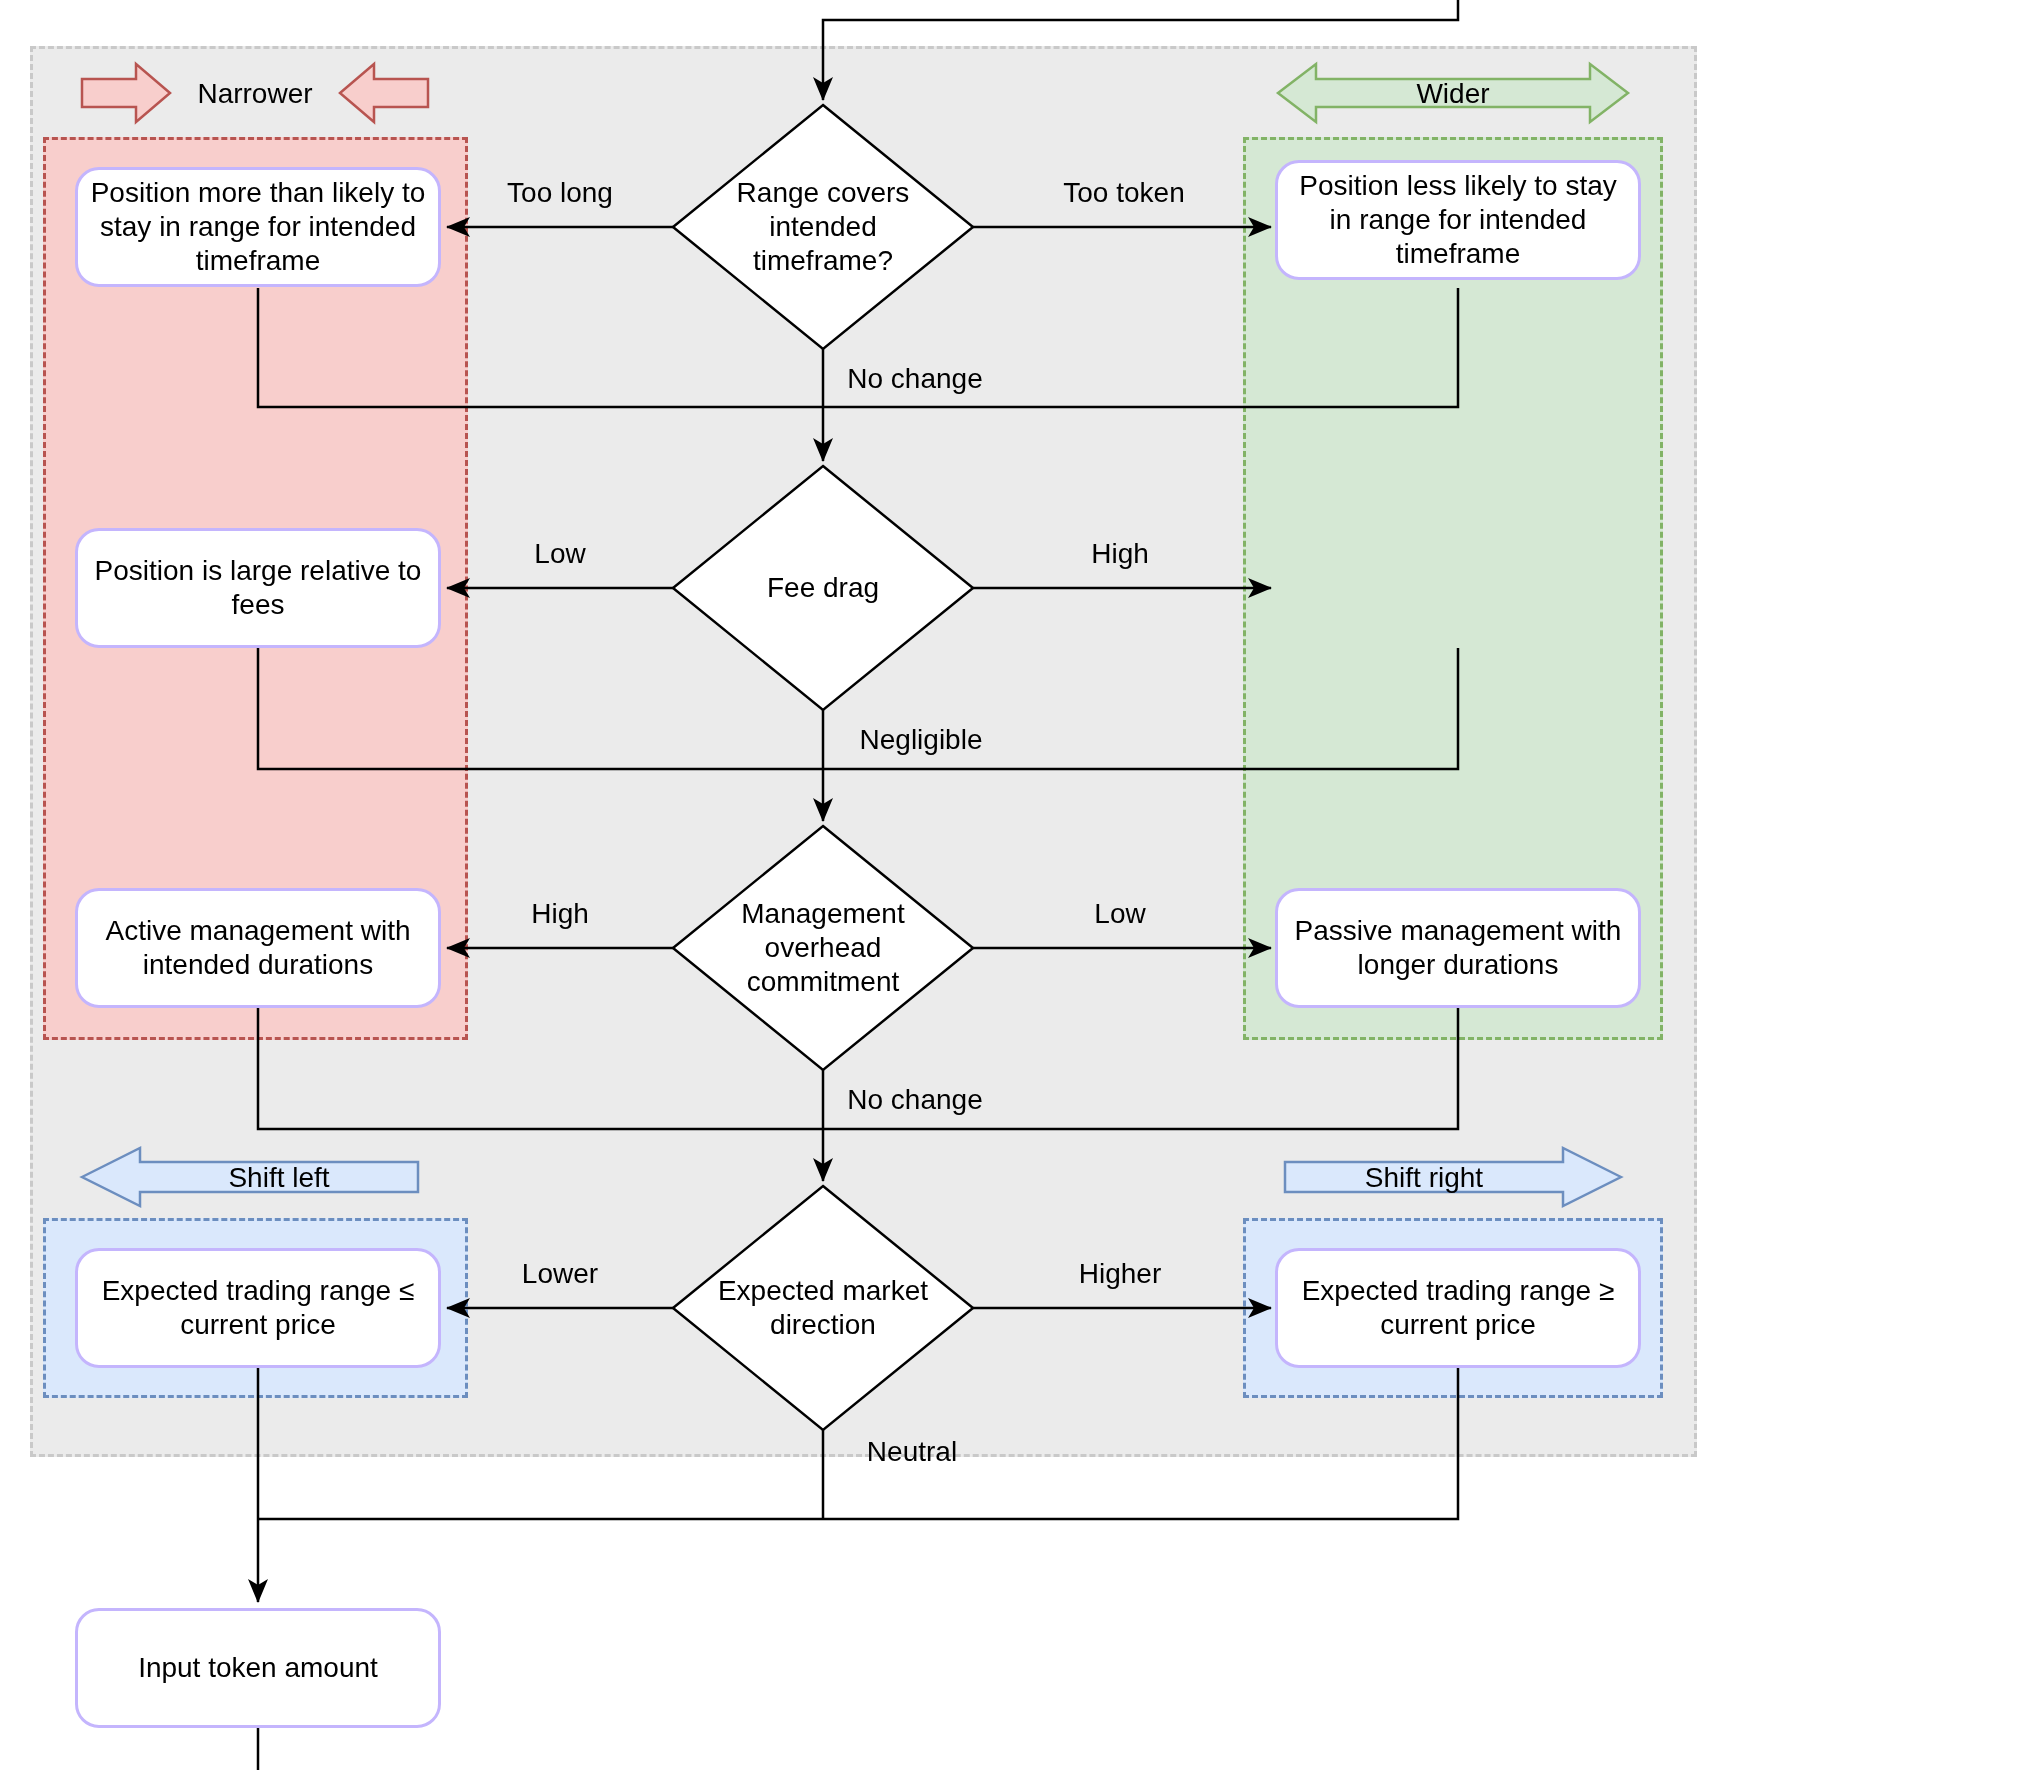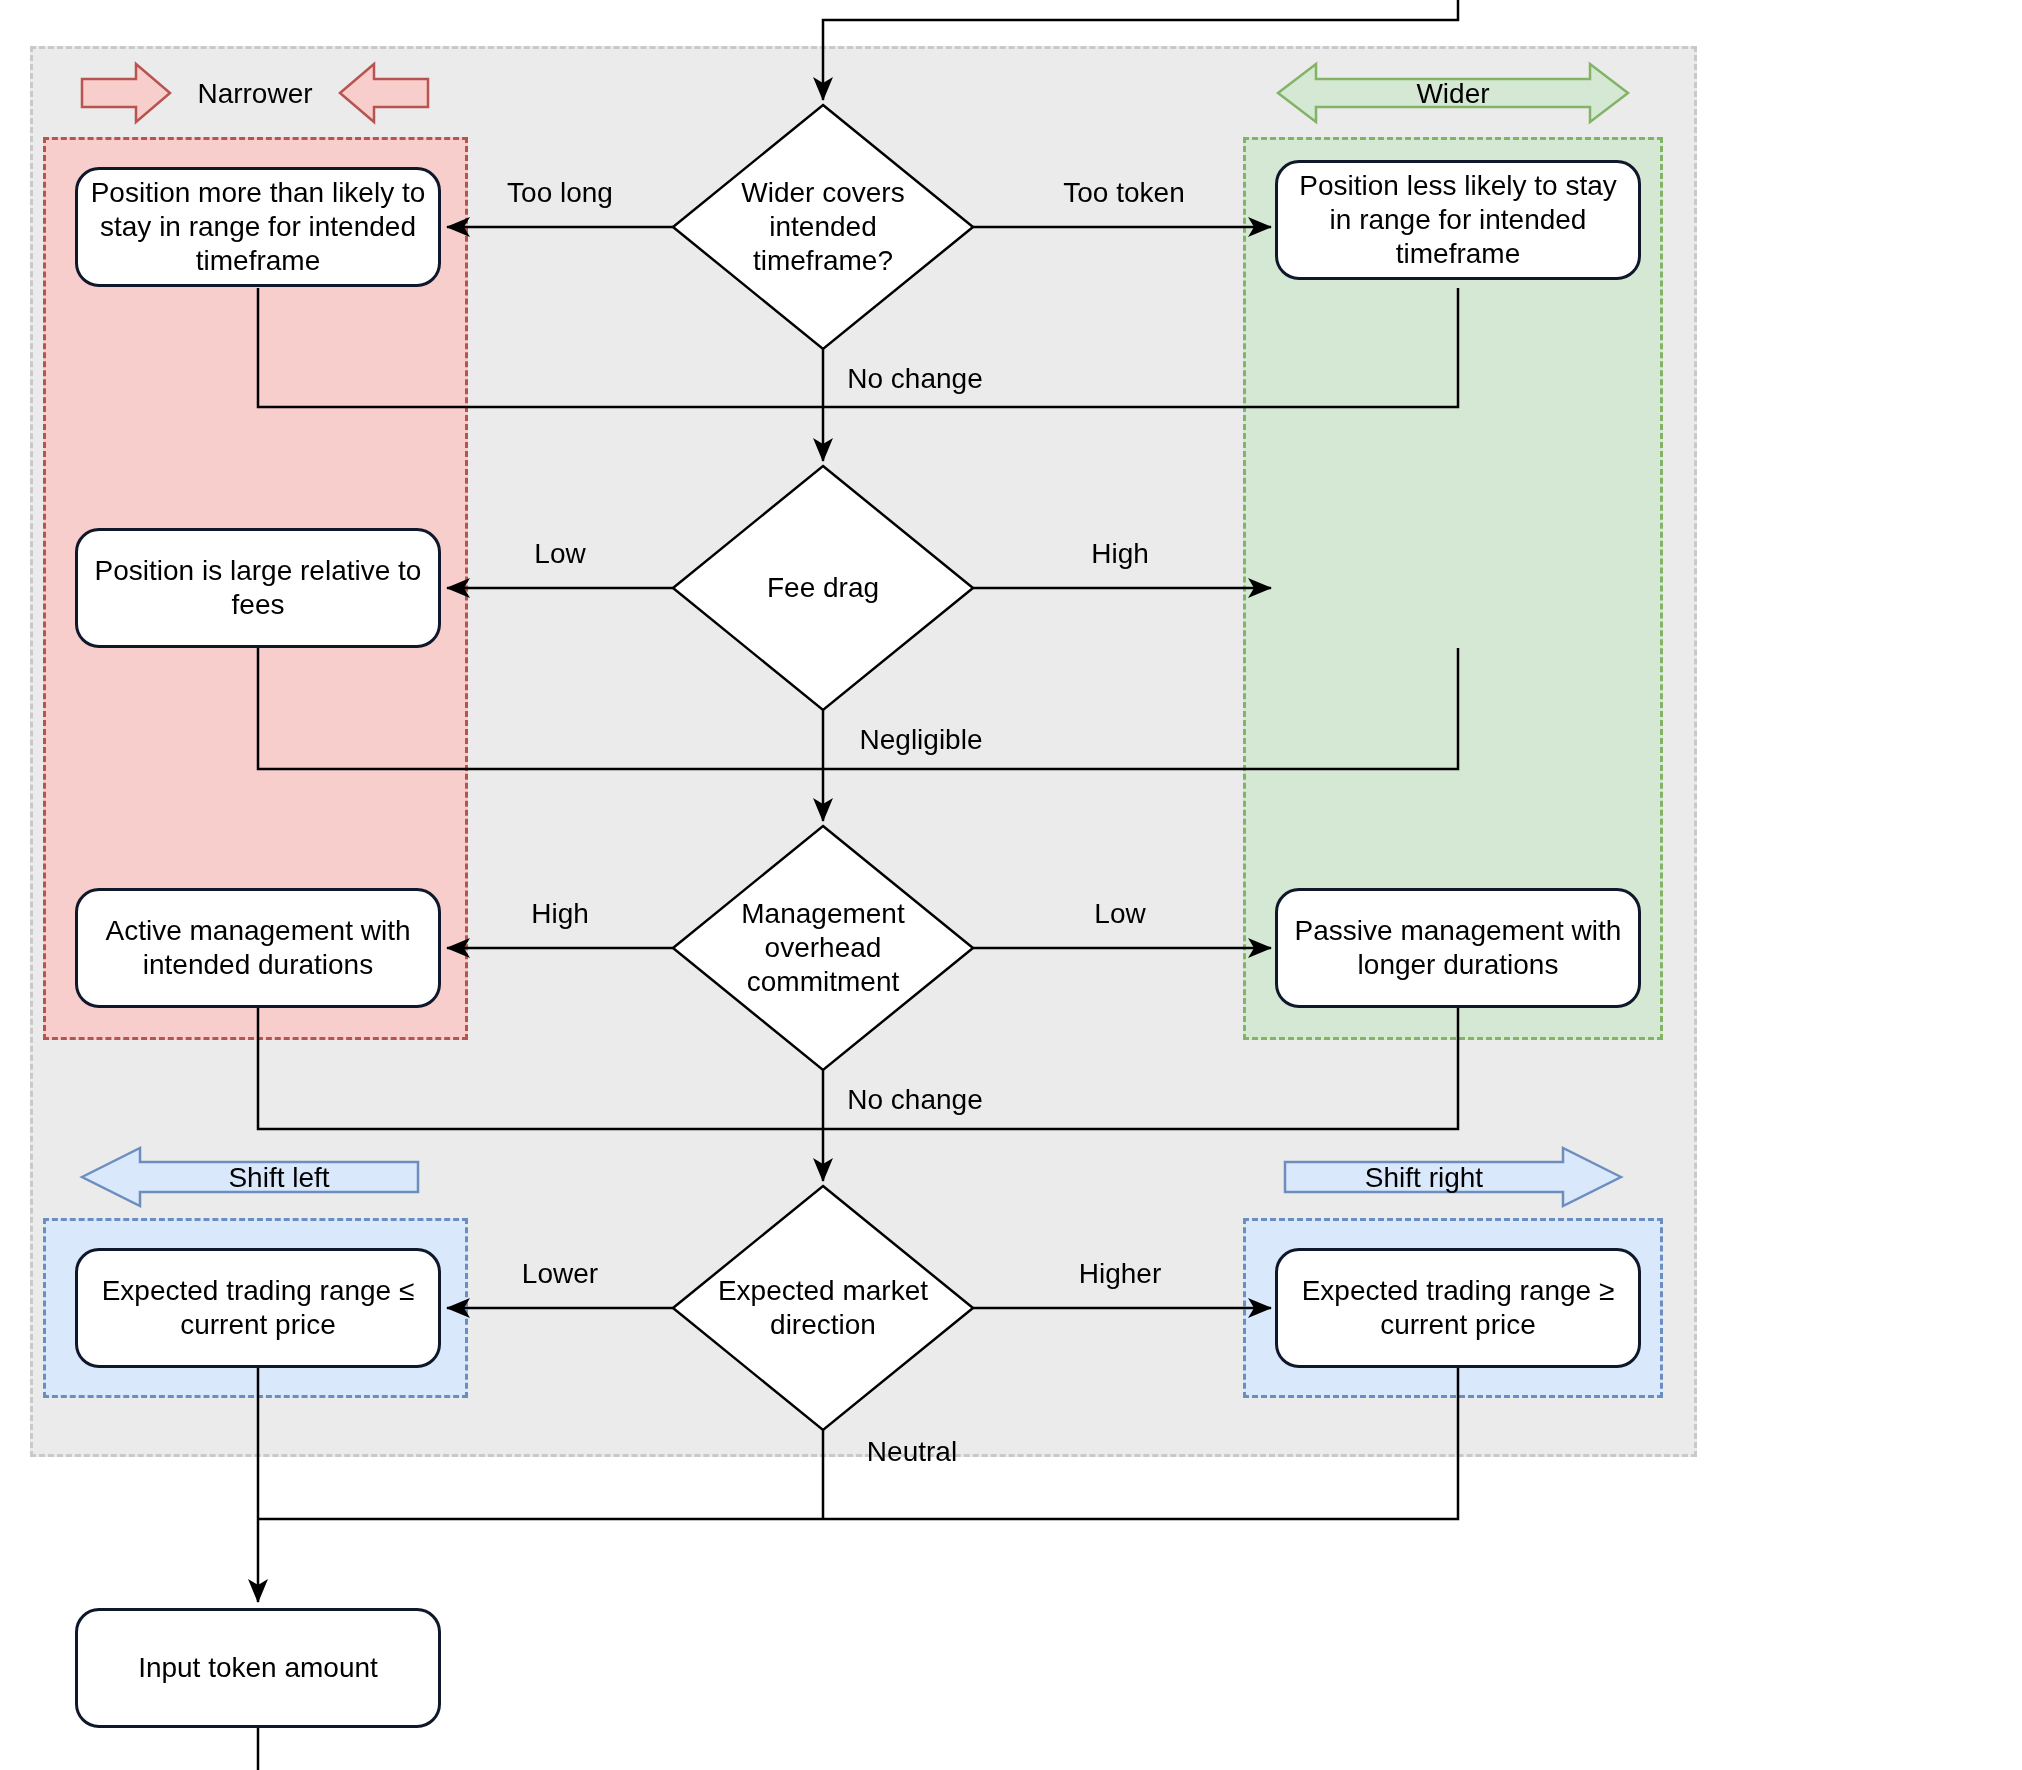--- a/index.html
+++ b/index.html
@@ -8,21 +8,21 @@
     font-family:"Liberation Sans","DejaVu Sans",sans-serif;color:#000;text-decoration:underline;
   }
   .panel{position:absolute;box-sizing:border-box;z-index:1;}
   .panel-gray{background:#ebebeb;border:3px dashed #c9c9c9;}
   .panel-pink{background:#f8cecc;border:3px dashed #b85450;}
   .panel-green{background:#d5e8d4;border:3px dashed #82b366;}
   .panel-blue{background:#dae8fc;border:3px dashed #6c8ebf;}
   #wires{position:absolute;left:0;top:0;z-index:2;pointer-events:none;}
   .node{
     position:absolute;box-sizing:border-box;z-index:3;
-    background:#ffffff;border:3px solid #0f172a;border-radius:24px;
+    background:#ffffff;border:3px solid #c4b5fd;border-radius:24px;
     display:flex;align-items:center;justify-content:center;text-align:center;
     font-size:28px;line-height:1.22;padding:8px 12px;
   }
   .dlabel{
     position:absolute;z-index:3;transform:translate(-50%,-50%);
     width:230px;text-align:center;font-size:28px;line-height:1.22;
   }
   .elabel{
     position:absolute;z-index:3;transform:translate(-50%,-50%);
     white-space:nowrap;font-size:28px;line-height:1;
@@ -92,21 +92,21 @@
     <polygon points="823,826 973,948 823,1070 673,948" fill="#fff" stroke="#000" stroke-width="2.5"></polygon>
     <polygon points="823,1186 973,1308 823,1430 673,1308" fill="#fff" stroke="#000" stroke-width="2.5"></polygon>
   </svg>
 
   <div class="banner-label" style="left:255px;top:94px;">Narrower</div>
   <div class="banner-label" style="left:1453px;top:94px;">Wider</div>
   <div class="banner-label" style="left:279px;top:1178px;">Shift left</div>
   <div class="banner-label" style="left:1424px;top:1178px;">Shift right</div>
 
 
-  <div class="dlabel" style="left:823px;top:227px;">Wider covers intended timeframe?</div>
+  <div class="dlabel" style="left:823px;top:227px;">Range covers intended timeframe?</div>
   <div class="dlabel" style="left:823px;top:588px;">Fee drag</div>
   <div class="dlabel" style="left:823px;top:948px;">Management overhead commitment</div>
   <div class="dlabel" style="left:823px;top:1308px;">Expected market direction</div>
 
   <div class="node" style="left:75px;top:167px;width:366px;height:120px;">Position more than likely to stay in range for intended timeframe</div>
   <div class="node" style="left:75px;top:528px;width:366px;height:120px;">Position is large relative to fees</div>
   <div class="node" style="left:75px;top:888px;width:366px;height:120px;">Active management with intended durations</div>
   <div class="node" style="left:75px;top:1248px;width:366px;height:120px;">Expected trading range ≤ current price</div>
 
   <div class="node" style="left:1275px;top:160px;width:366px;height:120px;">Position less likely to stay in range for intended timeframe</div>

